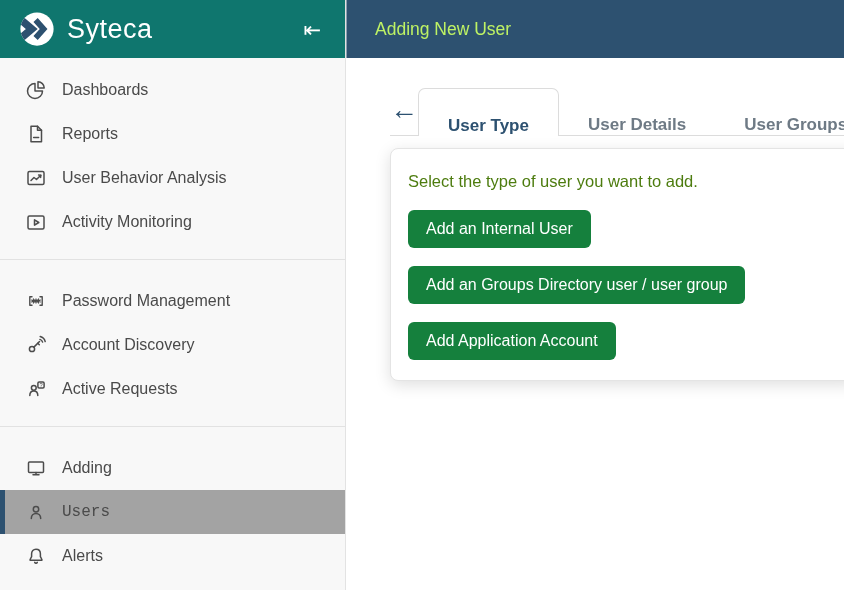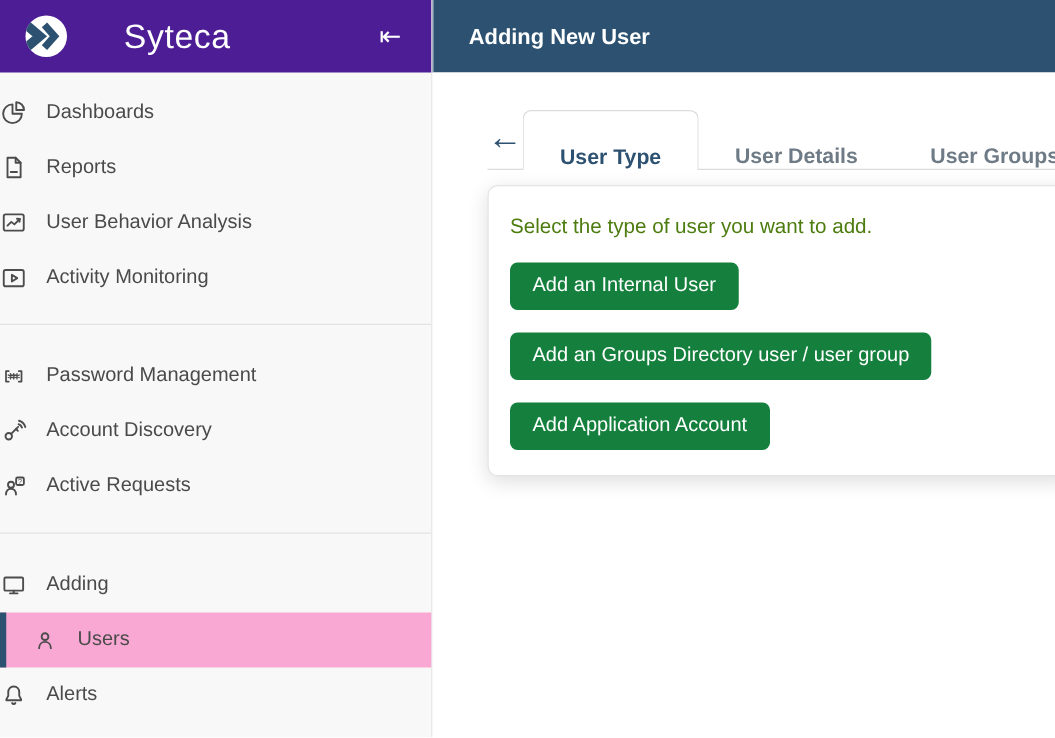--- a/index.html
+++ b/index.html
@@ -3,40 +3,40 @@
 <meta charset="utf-8">
 <style>
   * { margin:0; padding:0; box-sizing:border-box; }
   html,body { width:844px; height:590px; overflow:hidden; background:#fff;
               font-family:"Liberation Sans","DejaVu Sans",sans-serif; }
   .app { display:flex; width:844px; height:590px; }
 
   
   .sidebar { flex:0 0 346px; width:346px; background:#f8f8f8;
              border-right:1px solid #e3e3e3; display:flex; flex-direction:column; }
-  .sidebar-header { height:58px; background:#4c1d95; display:flex; align-items:center;
-                    padding:0 20px 0 18px; flex:0 0 58px;gap:32px; }
+  .sidebar-header { height:58px; background:#0f766e; display:flex; align-items:center;
+                    padding:0 20px 0 18px; flex:0 0 58px; }
   .logo-mark { width:38px; height:38px; display:block; }
   .logo-text { color:#ffffff; font-size:27px; font-weight:400; letter-spacing:0.5px;
                margin-left:11px; }
   .collapse-btn { margin-left:auto; color:#ffffff; font-size:21px; cursor:pointer;
                   line-height:1; padding:4px; }
   .nav { padding-top:10px; }
   .nav-item { height:44px; display:flex; align-items:center; gap:15px;
-              color:#4a4a4a; font-size:16px; cursor:pointer; }
+              padding-left:25px; color:#4a4a4a; font-size:16px; cursor:pointer; }
   .nav-item .icon { width:22px; height:22px; flex:0 0 22px; color:#4c4c4c; display:block; }
-  .nav-item.selected { background:#f9a8d4; border-left:5px solid #2d5170; padding-left:20px; }
+  .nav-item.selected { background:#a3a3a3; border-left:5px solid #2d5170; padding-left:20px;font-family:Liberation Mono, monospace; }
   .nav-divider { border-top:1px solid #e2e2e2; margin:15px 0 19px 0; }
 
   
   .main { flex:1 1 auto; min-width:0; display:flex; flex-direction:column; }
   .topbar { height:58px; flex:0 0 58px; background:#2d5170;
             border-left:1px solid rgba(255,255,255,.45);
             display:flex; align-items:center; padding-left:28px; }
-  .topbar-title { color:#ffffff; font-size:17.5px; font-weight:700; }
+  .topbar-title { color:#bef264; font-size:17.5px; font-weight:400; }
   .content { flex:1; background:#ffffff; padding:30px 0 0 44px; overflow:hidden; }
 
   .tabs-row { display:flex; align-items:stretch; height:48px;
               border-bottom:1px solid #dcdcdc; }
   .back-btn { width:44px; display:flex; align-items:center; color:#2d5170;
               font-size:28px; line-height:1; cursor:pointer; padding-bottom:4px; }
   .tab { display:flex; align-items:flex-end; padding:0 29px; font-size:17px;
          font-weight:600; color:#6e7a85; cursor:pointer; white-space:nowrap; }
   .tab.active { background:#ffffff; border:1px solid #dcdcdc; border-bottom:none;
                 border-radius:7px 7px 0 0; color:#2d5170; margin-bottom:-1px; }

